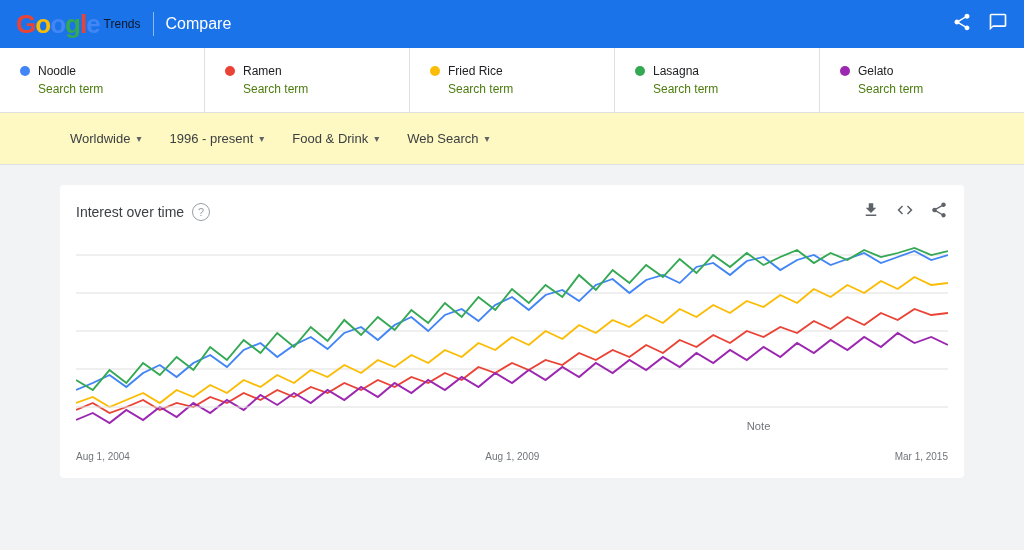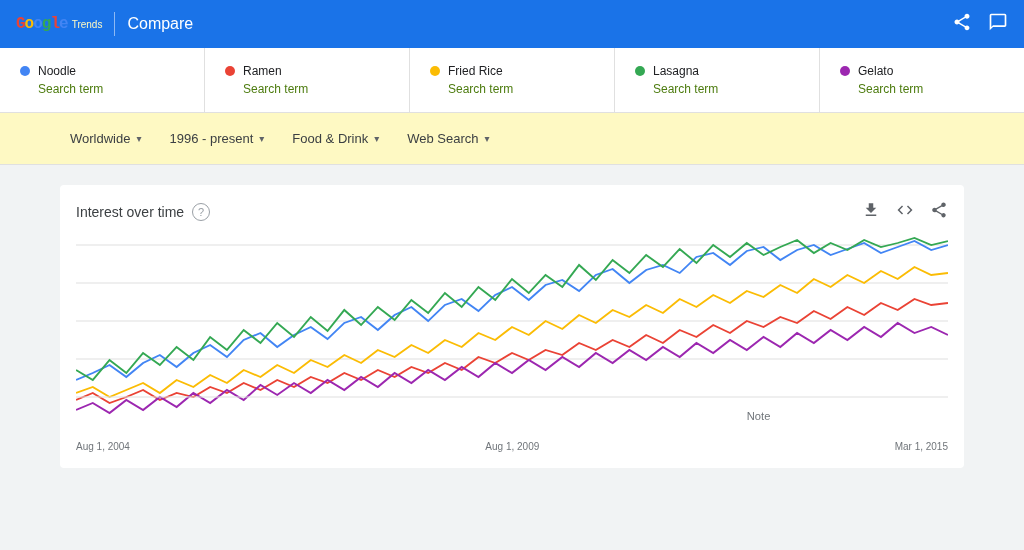--- a/index.html
+++ b/index.html
@@ -9,22 +9,22 @@
     .header {
       background: #1a73e8;
       height: 48px;
       display: flex;
       align-items: center;
       padding: 0 16px;
       justify-content: space-between;
     }
     .header-left { display: flex; align-items: center; gap: 12px; }
     .google-trends-logo { display: flex; align-items: center; gap: 4px; }
-    .logo-google { font-size: 16px; font-weight: bold; color: white; letter-spacing: -1px; font-family: Liberation Mono, monospace; }
-    .logo-trends { font-size: 10px; color: #fef9c3; }
+    .logo-google { font-size: 26px; font-weight: bold; color: white; letter-spacing: -1px; }
+    .logo-trends { font-size: 12px; color: #0f172a; }
     .header-divider { width: 1px; height: 24px; background: rgba(255,255,255,0.5); }
     .header-compare { font-size: 16px; color: white; }
     .header-right { display: flex; align-items: center; gap: 16px; }
     .header-icon { color: white; font-size: 18px; cursor: pointer; }
 
     
     .search-terms-bar {
       background: white;
       display: flex;
       border-bottom: 1px solid #e0e0e0;
@@ -76,21 +76,21 @@
     .card {
       background: white;
       border-radius: 4px;
       padding: 16px;
       margin-top: 4px;
     }
     .card-header {
       display: flex;
       align-items: center;
       justify-content: space-between;
-      margin-bottom: 12px;
+      margin-bottom: 22px;
     }
     .card-title-row { display: flex; align-items: center; gap: 8px; }
     .card-title { font-size: 14px; color: #3c4043; font-weight: 500; }
     .help-icon {
       width: 18px; height: 18px;
       border-radius: 50%;
       border: 1px solid #9aa0a6;
       color: #9aa0a6;
       font-size: 11px;
       display: flex; align-items: center; justify-content: center;

